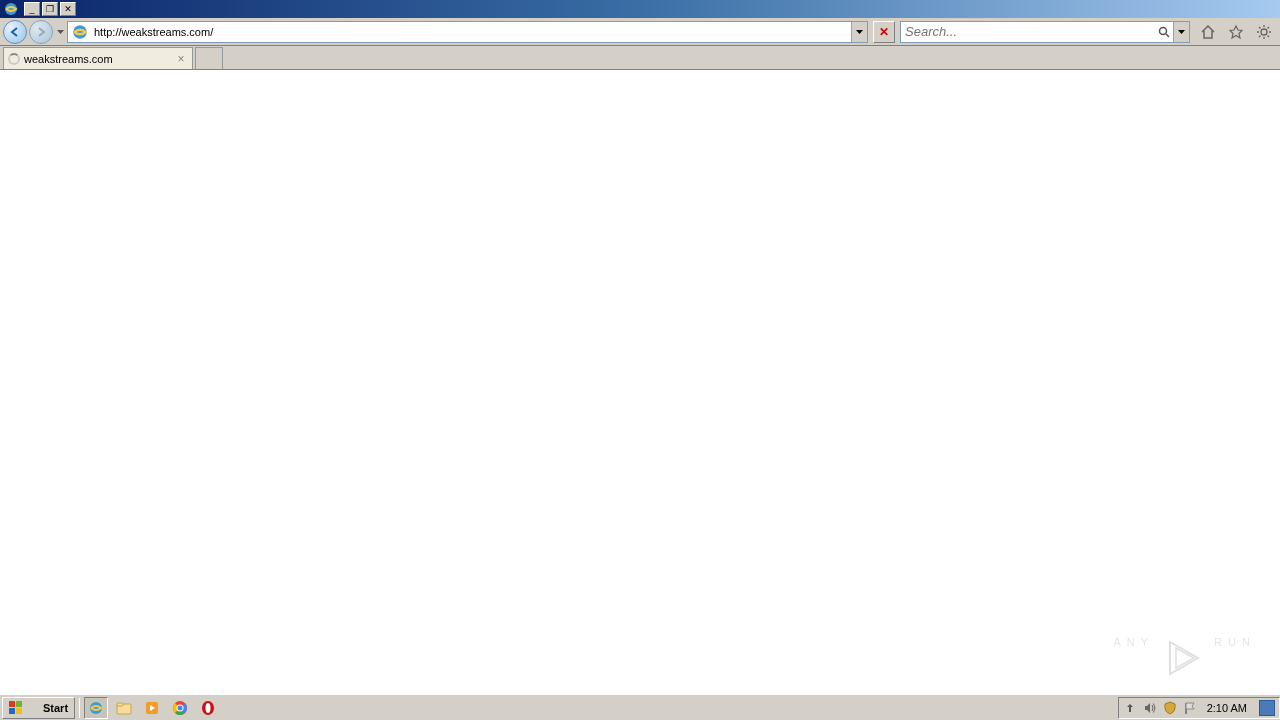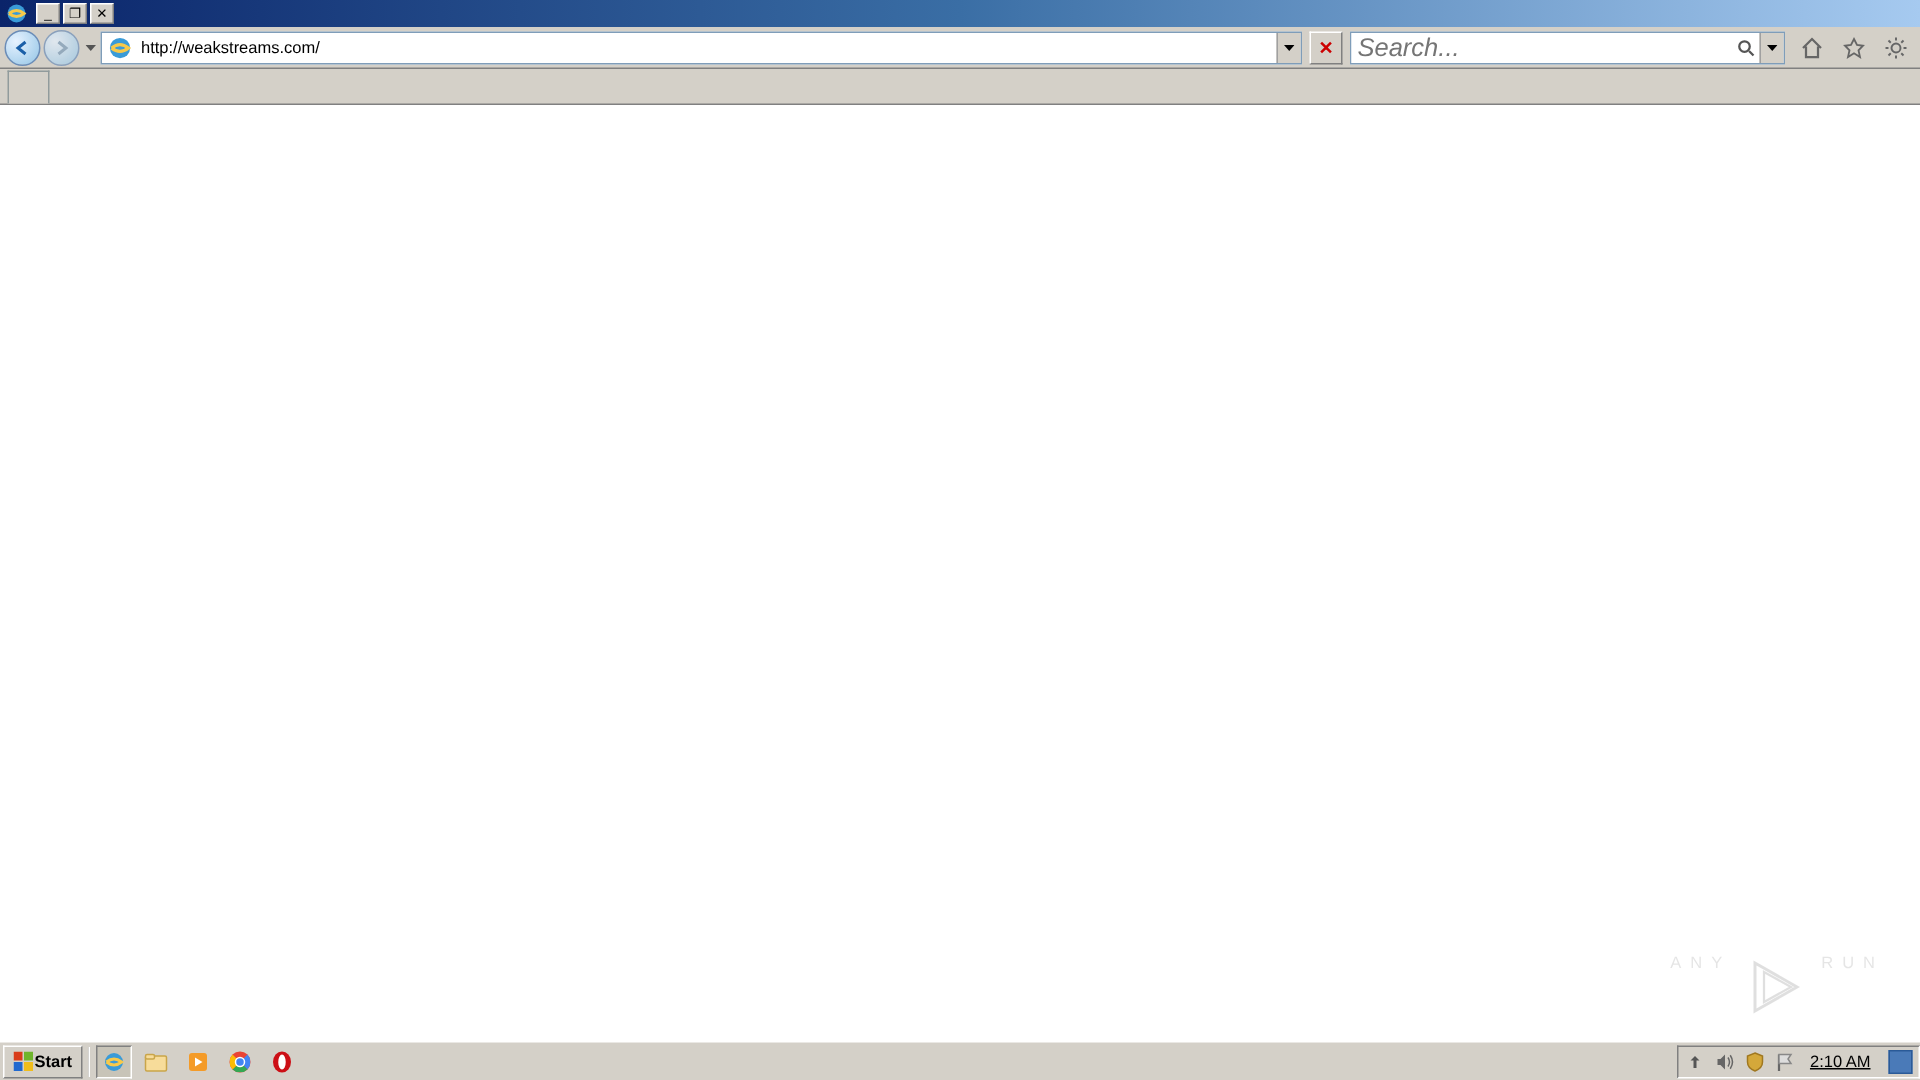--- a/index.html
+++ b/index.html
@@ -17,21 +17,21 @@
 .nav-btn { width: 24px; height: 24px; border-radius: 50%; background: radial-gradient(circle at 30% 30%, #e6f2ff, #94c5e6); border: 1px solid #6b8db8; display: flex; align-items: center; justify-content: center; cursor: pointer; }
 .nav-btn.disabled { opacity: 0.7; }
 .nav-btn svg { width: 12px; height: 12px; }
 .nav-dropdown { width: 10px; height: 20px; display: flex; align-items: center; justify-content: center; cursor: pointer; }
 .addr-icon { width: 18px; height: 18px; margin: 0 3px; }
 .addr-box { flex: 1; height: 22px; background: white; border: 1px solid #7f9db9; display: flex; align-items: center; }
 .addr-input { flex: 1; border: none; outline: none; padding: 0 2px; font-size: 11px; }
 .addr-drop { width: 16px; height: 20px; background: #d4d0c8; border-left: 1px solid #a0a0a0; display: flex; align-items: center; justify-content: center; cursor: pointer; }
 .stop-btn { width: 22px; height: 22px; border: 1px solid #808080; border-top-color: #fff; border-left-color: #fff; background: #d4d0c8; margin: 0 3px; display: flex; align-items: center; justify-content: center; cursor: pointer; color: #c00; font-weight: bold; font-size: 12px; }
 .search-box { width: 290px; height: 22px; background: white; border: 1px solid #7f9db9; display: flex; align-items: center; margin-right: 3px; }
-.search-input { flex: 1; border: none; outline: none; padding: 0 4px; font-size: 17px; font-style: italic; color: #888; }
+.search-input { flex: 1; border: none; outline: none; padding: 0 4px; font-size: 13px; font-style: italic; color: #888; }
 .search-go { width: 18px; display: flex; align-items: center; justify-content: center; cursor: pointer; }
 .search-drop { width: 16px; height: 20px; background: #d4d0c8; border-left: 1px solid #a0a0a0; display: flex; align-items: center; justify-content: center; cursor: pointer; }
 .tool-icon { width: 20px; height: 20px; margin: 0 3px; display: flex; align-items: center; justify-content: center; cursor: pointer; color: #555; }
 
 
 .tabstrip { height: 24px; background: #d4d0c8; border-bottom: 1px solid #808080; display: flex; align-items: flex-end; padding: 0 3px; }
 .tab { height: 22px; width: 190px; background: #f0ece0; border: 1px solid #919b9c; border-bottom: none; display: flex; align-items: center; padding: 0 4px; gap: 4px; cursor: pointer; }
 .tab-spinner { width: 12px; height: 12px; border: 2px solid #ccc; border-top-color: #888; border-radius: 50%; }
 .tab-title { flex: 1; overflow: hidden; white-space: nowrap; }
 .tab-close { width: 14px; height: 14px; display: flex; align-items: center; justify-content: center; color: #888; cursor: pointer; font-size: 12px; }
@@ -39,26 +39,26 @@
 
 
 .content { position: absolute; top: 70px; left: 0; right: 0; bottom: 26px; background: white; }
 
 
 .watermark { position: absolute; right: 24px; bottom: 40px; font-size: 42px; font-weight: 300; letter-spacing: 6px; color: rgba(150,150,150,0.25); display: flex; align-items: flex-start; gap: 8px; font-family: Arial, sans-serif; }
 .watermark-play { width: 44px; height: 44px; position: relative; opacity: 0.3; }
 
 
 .taskbar { position: absolute; bottom: 0; left: 0; right: 0; height: 26px; background: #d4d0c8; border-top: 1px solid #fff; display: flex; align-items: center; }
-.start-btn { height: 22px; padding: 0 6px; margin: 0 2px; background: #d4d0c8; border: 1px solid #808080; border-top-color: #fff; border-left-color: #fff; display: flex; align-items: center; gap: 0; cursor: pointer; font-weight: bold; }
+.start-btn { height: 22px; padding: 0 6px; margin: 0 2px; background: #d4d0c8; border: 1px solid #808080; border-top-color: #fff; border-left-color: #fff; display: flex; align-items: center; gap: 20px; cursor: pointer; font-weight: bold; }
 .win-flag { width: 14px; height: 14px; }
 .taskbar-sep { width: 1px; height: 20px; background: #808080; margin: 0 2px; border-right: 1px solid #fff; }
 .task-icon { width: 24px; height: 22px; margin: 0 2px; display: flex; align-items: center; justify-content: center; cursor: pointer; }
 .task-icon.active { border: 1px solid #808080; border-bottom-color: #fff; border-right-color: #fff; background: #c8c4b8; }
-.tray { margin-left: auto; display: flex; align-items: center; height: 22px; border: 1px solid #808080; border-bottom-color: #fff; border-right-color: #fff; padding: 0 4px; gap: 6px; text-decoration: underline; }
+.tray { margin-left: auto; display: flex; align-items: center; height: 22px; border: 1px solid #808080; border-bottom-color: #fff; border-right-color: #fff; padding: 0 4px; gap: 6px; }
 .tray-icon { width: 14px; height: 14px; display: flex; align-items: center; justify-content: center; cursor: pointer; color: #555; }
 .clock { font-size: 11px; padding: 0 4px; }
 .desktop-btn { width: 16px; height: 16px; background: #4a7ab8; border: 1px solid #2a5a98; margin-left: 2px; cursor: pointer; }
 </style>
 </head>
 <body>
 
 <div class="titlebar">
   <span class="titlebar-icon">
     <svg viewBox="0 0 16 16">
@@ -139,20 +139,25 @@
           <line x1="3" y1="3" x2="4.5" y2="4.5"></line>
           <line x1="11.5" y1="11.5" x2="13" y2="13"></line>
           <line x1="3" y1="13" x2="4.5" y2="11.5"></line>
           <line x1="11.5" y1="4.5" x2="13" y2="3"></line>
         </g>
       </svg>
   </div>
 </div>
 
 <div class="tabstrip">
+  <div class="tab">
+    <div class="tab-spinner"></div>
+    <span class="tab-title">weakstreams.com</span>
+    <div class="tab-close">×</div>
+  </div>
   <div class="newtab"></div>
 </div>
 
 <div class="content"></div>
 
 <div class="watermark">
   <span>ANY</span>
   <span class="watermark-play">
     <svg viewBox="0 0 44 44">
         <path d="M8 6 L36 22 L8 38 Z" fill="none" stroke="#999" stroke-width="2"></path>

